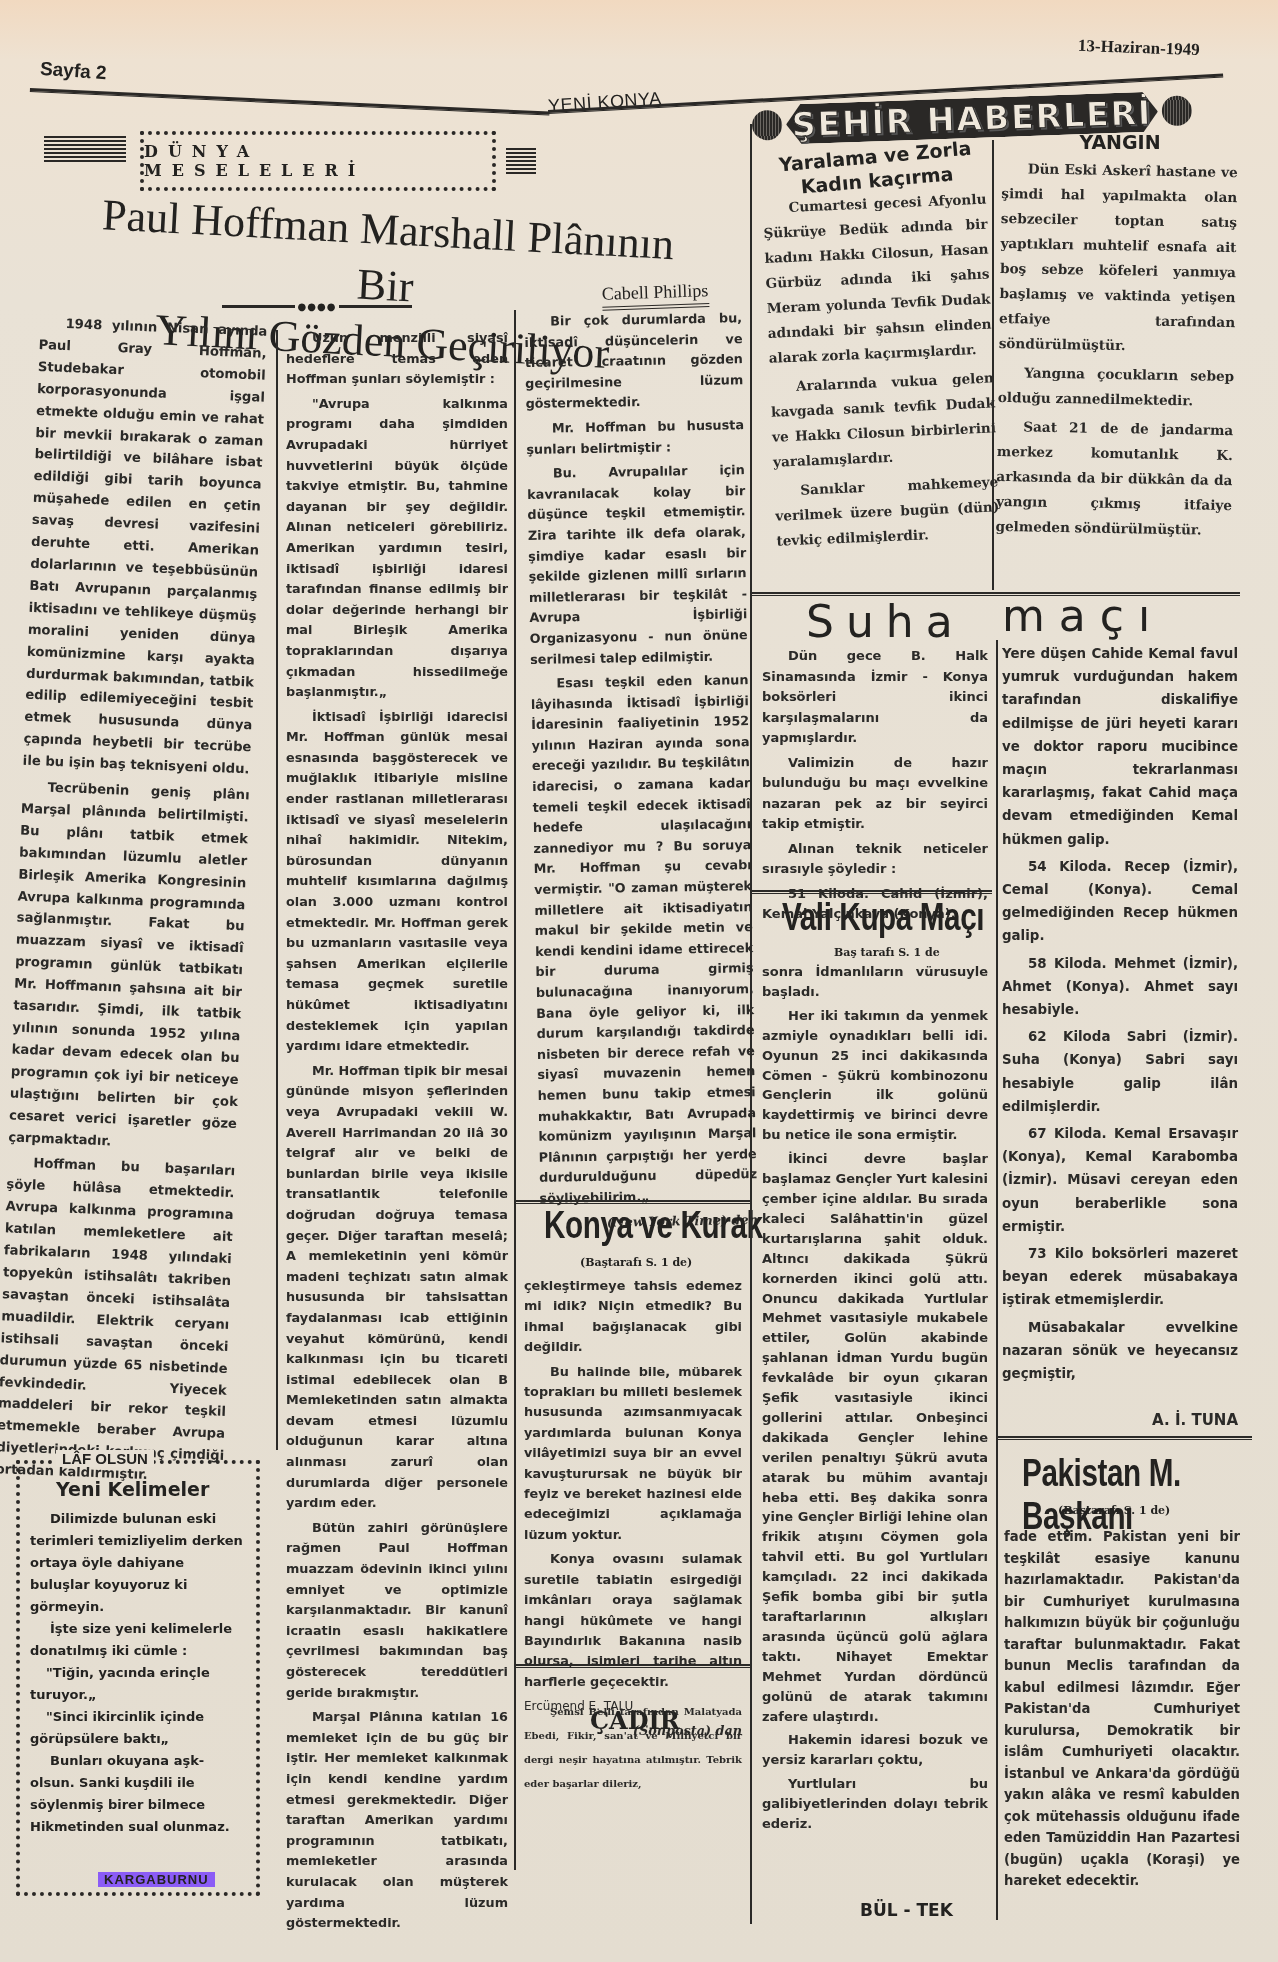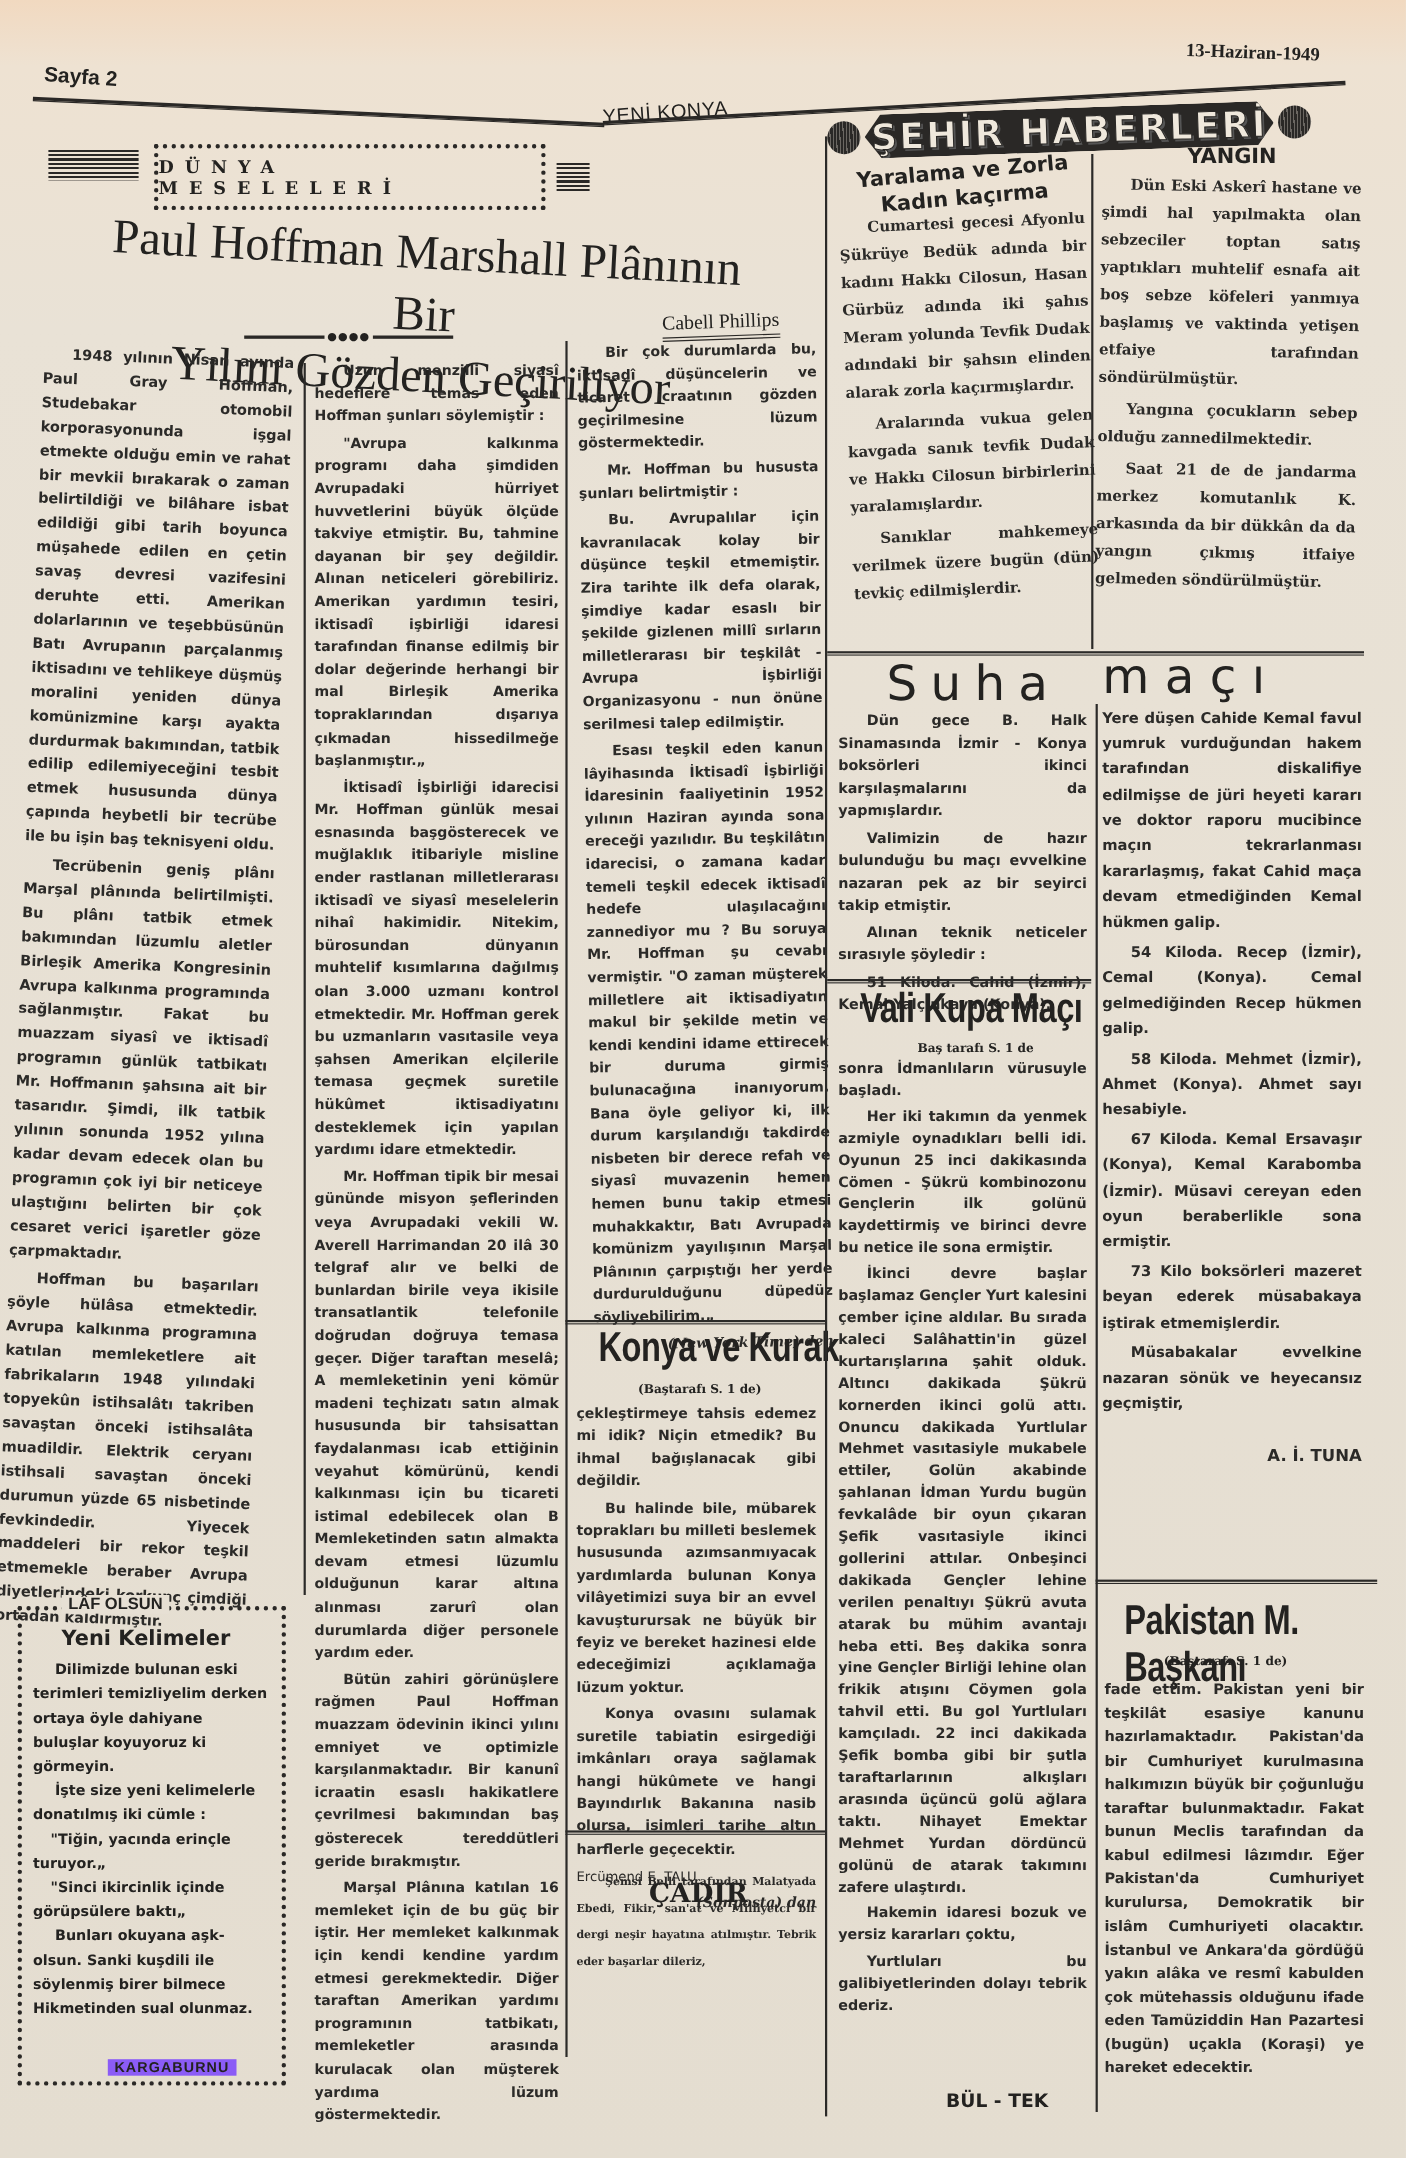--- a/index.html
+++ b/index.html
@@ -180,20 +180,21 @@
     <p>Dün gece B. Halk Sinamasında İzmir - Konya boksörleri ikinci karşılaşmalarını da yapmışlardır.</p>
     <p>Valimizin de hazır bulunduğu bu maçı evvelkine nazaran pek az bir seyirci takip etmiştir.</p>
     <p>Alınan teknik neticeler sırasıyle şöyledir :</p>
     <p>51 Kiloda. Cahid (İzmir), Kemal Yalçınkaya (Konya).</p>
   </div>
   <div class="vrule" style="left:996px; top:640px; height:1280px;"></div>
   <div class="col" style="left:1002px; top:642px; width:236px; font-size:13.4px; line-height:23.2px;">
     <p class="noind">Yere düşen Cahide Kemal favul yumruk vurduğundan hakem tarafından diskalifiye edilmişse de jüri heyeti kararı ve doktor raporu mucibince maçın tekrarlanması kararlaşmış, fakat Cahid maça devam etmediğinden Kemal hükmen galip.</p>
     <p>54 Kiloda. Recep (İzmir), Cemal (Konya). Cemal gelmediğinden Recep hükmen galip.</p>
     <p>58 Kiloda. Mehmet (İzmir), Ahmet (Konya). Ahmet sayı hesabiyle.</p>
+    <p>62 Kiloda Sabri (İzmir). Suha (Konya) Sabri sayı hesabiyle galip ilân edilmişlerdir.</p>
     <p>67 Kiloda. Kemal Ersavaşır (Konya), Kemal Karabomba (İzmir). Müsavi cereyan eden oyun beraberlikle sona ermiştir.</p>
     <p>73 Kilo boksörleri mazeret beyan ederek müsabakaya iştirak etmemişlerdir.</p>
     <p>Müsabakalar evvelkine nazaran sönük ve heyecansız geçmiştir,</p>
     <p class="noind" style="text-align:right; font-size:15px;margin-top:24px;">A. İ. TUNA</p>
   </div>
 
   <div class="hrule" style="left:752px; top:890px; width:240px;"></div>
   <div class="condensed" style="left:782px; top:896px; font-size:38px;">Vali Kupa Maçı</div>
   <div class="small-note" style="left:834px; top:946px;">Baş tarafı S. 1 de</div>
   <div class="col" style="left:762px; top:962px; width:226px; font-size:13px; line-height:19.9px;">

